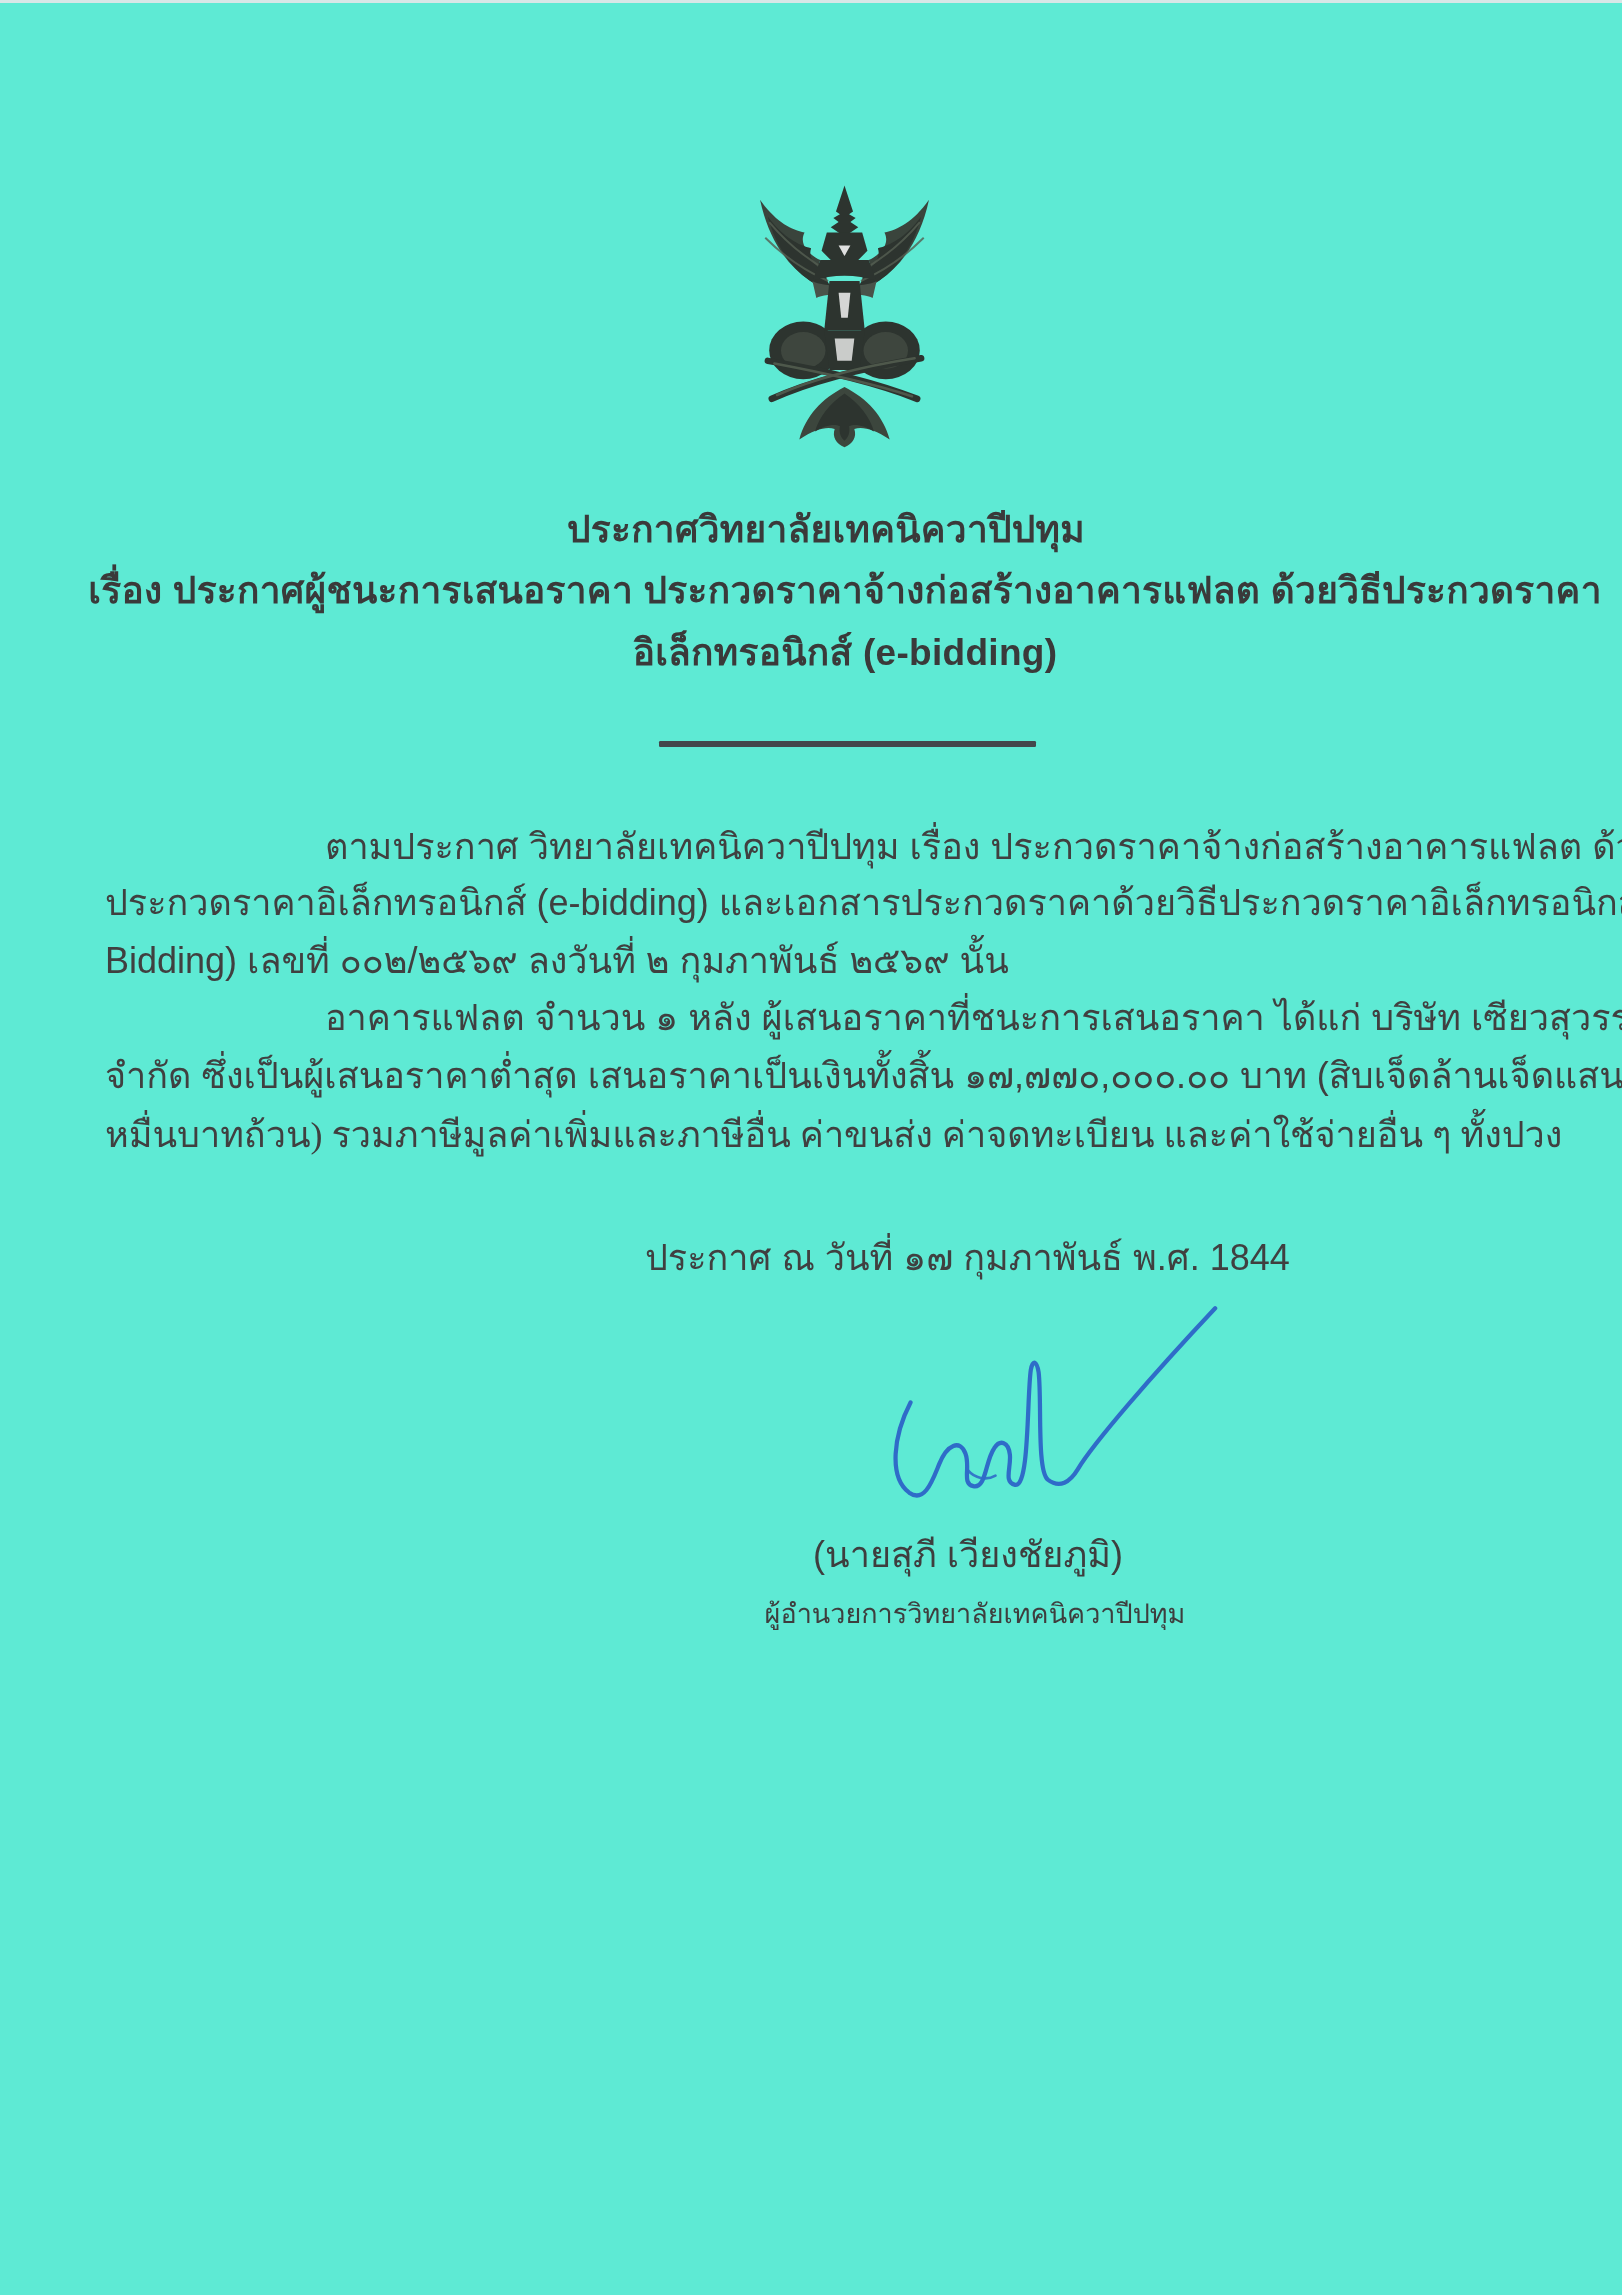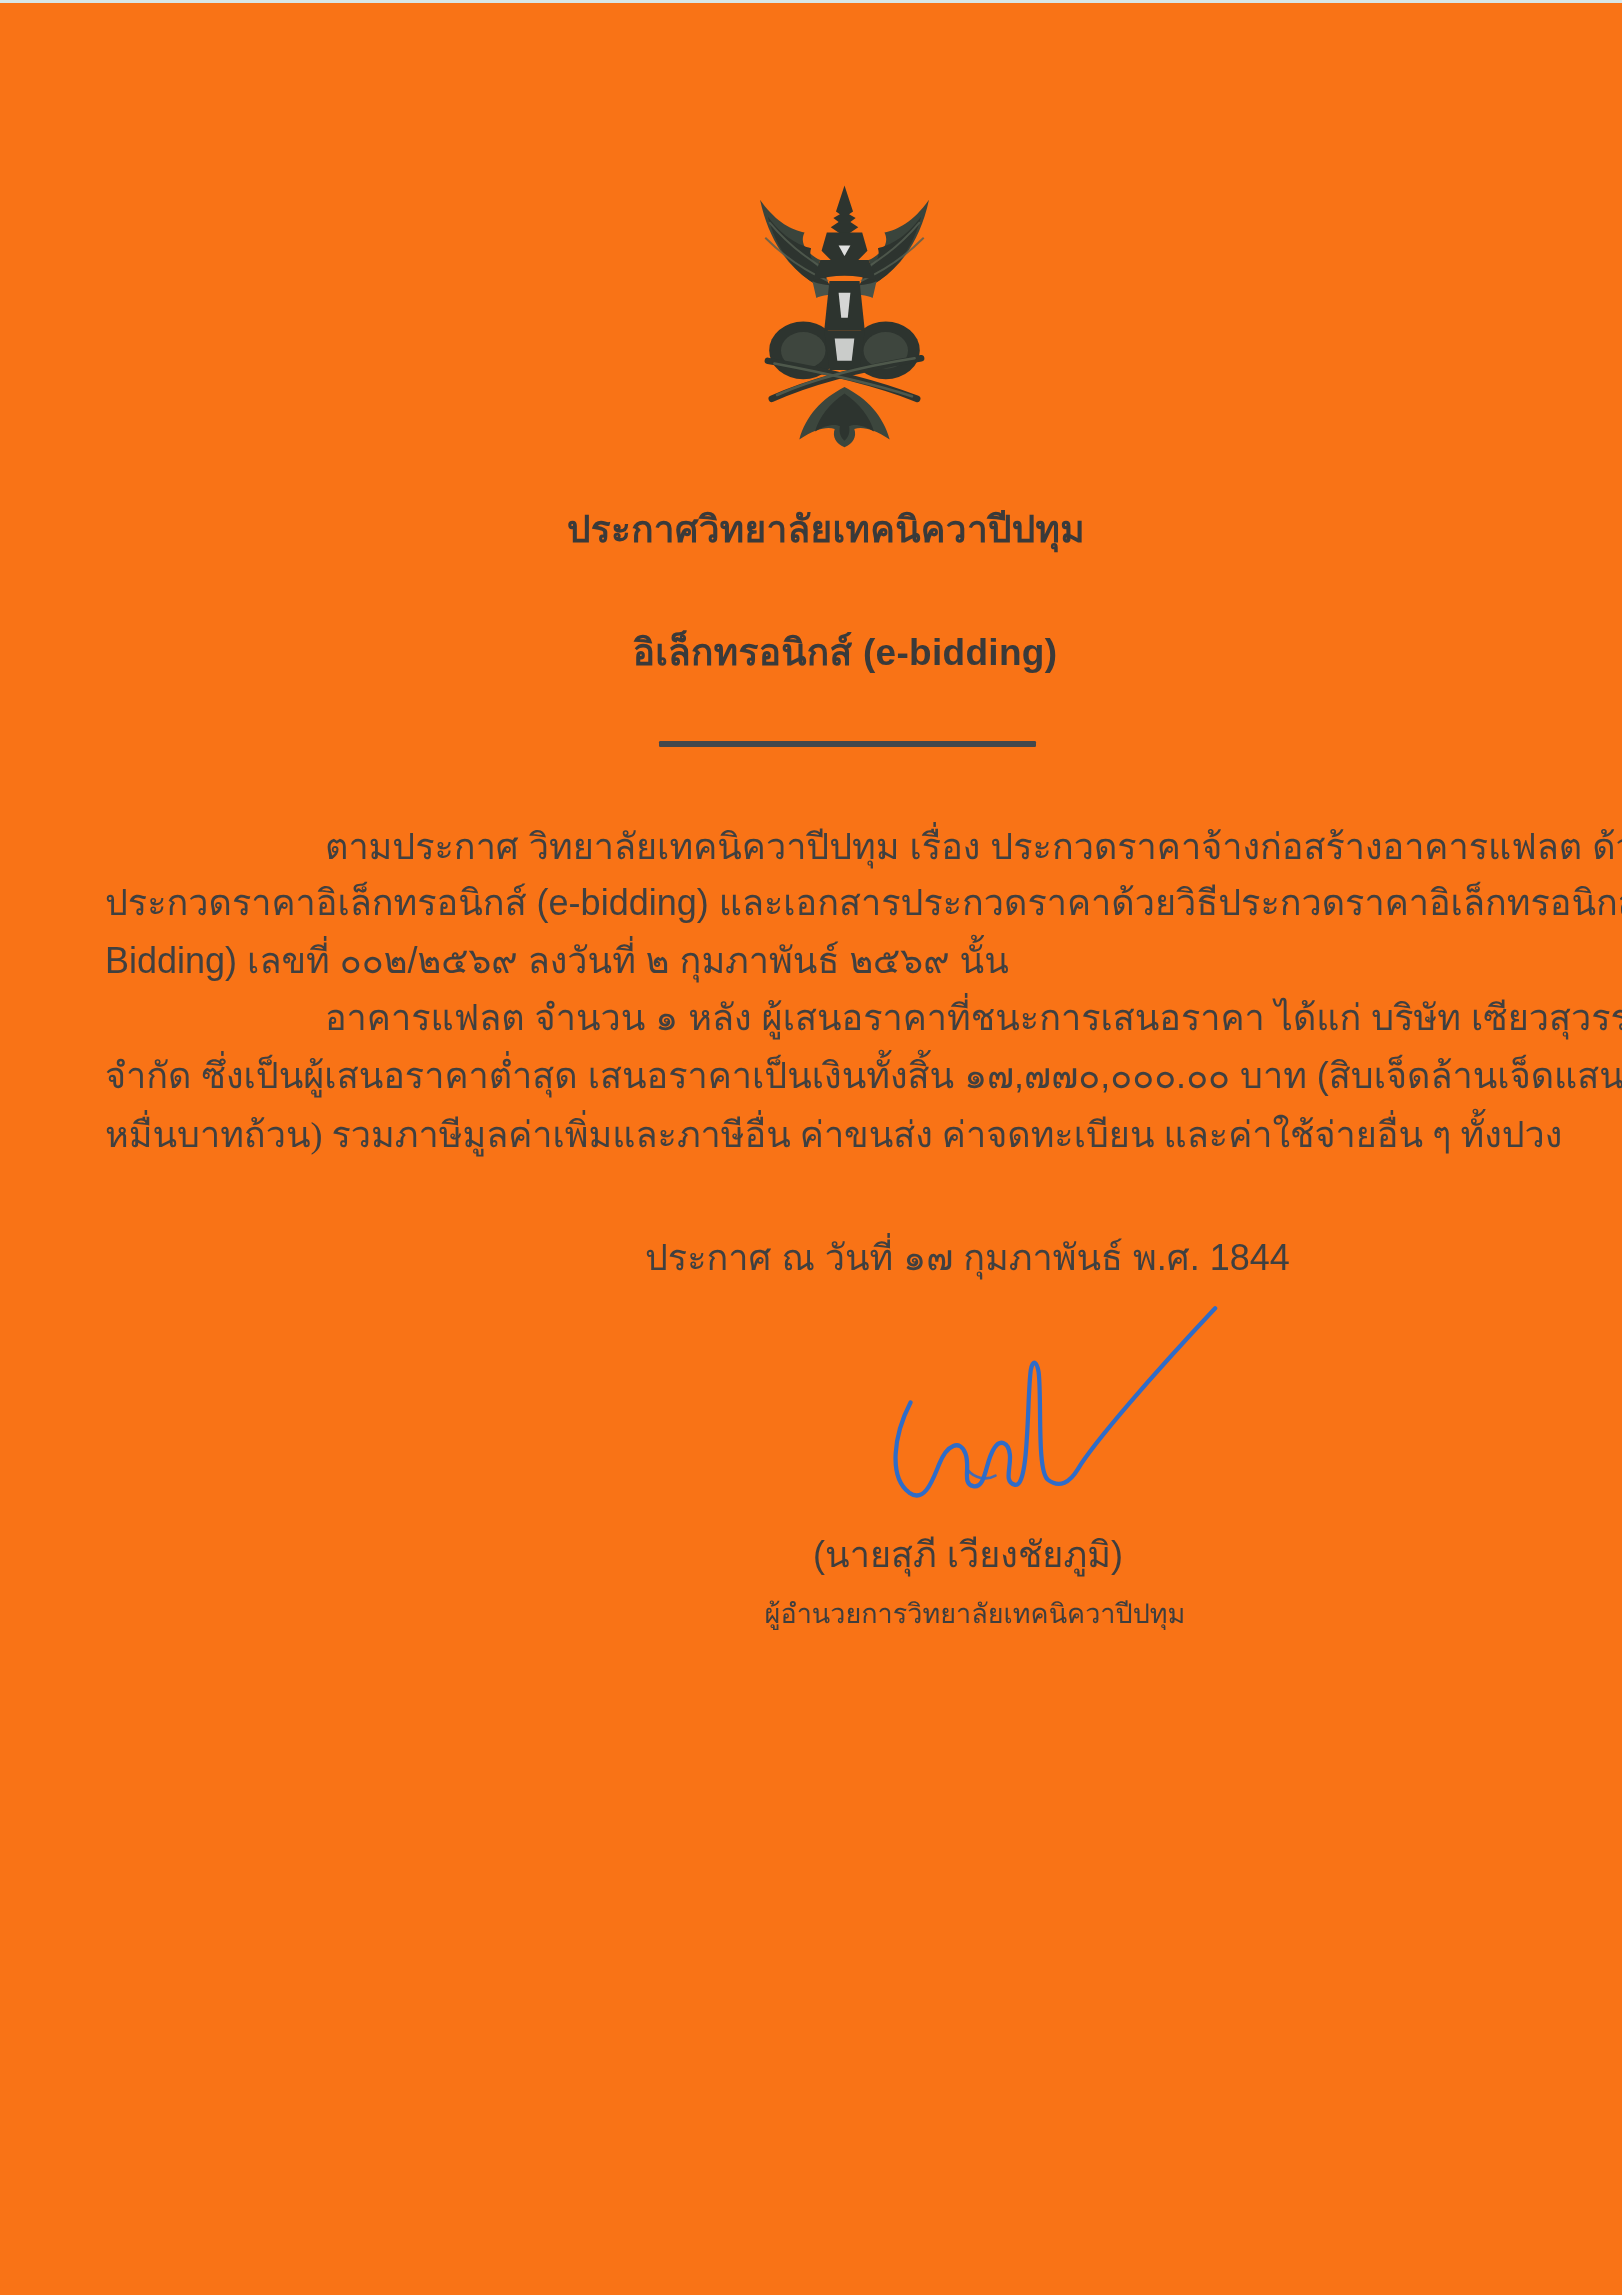--- a/index.html
+++ b/index.html
@@ -1,20 +1,20 @@
 <!DOCTYPE html>
 <html style="font-size:10.5px"><head>
 <meta charset="utf-8">
 <style>
   html, body { margin: 0; padding: 0; background: #e8e8e8; }
   .page {
     position: relative;
     width: 1623px;
     height: 2295px;
-    background: #f97316;
+    background: #5eead4;
     font-family: "Liberation Sans", sans-serif;
     color: #3d3d3d;
     overflow: hidden;
   }
   .scan-edge-top {
     position: absolute;
     left: 0; top: 0;
     width: 100%; height: 3.3px;
     background: #d8e7e7;
   }
@@ -115,20 +115,21 @@
         <path d="M52 324 C 116 296 198 278 262 268"></path>
         <path d="M48 276 C 112 288 196 306 258 326"></path>
       </g>
 
       <path d="M155 312 C 120 330 96 356 86 392 C 110 376 128 372 140 376 C 136 388 142 398 155 404 C 168 398 174 388 170 376 C 182 372 200 376 224 392 C 214 356 190 330 155 312 Z" fill="#3c463d"></path>
       <path d="M155 322 C 132 338 116 358 110 380 C 126 370 140 368 148 372 C 146 382 150 390 155 394 C 160 390 164 382 162 372 C 170 368 184 370 200 380 C 194 358 178 338 155 322 Z" fill="#2d342f"></path>
     </g>
   </svg>
 
   <div class="abs centered title-line title-1">ประกาศวิทยาลัยเทคนิควาปีปทุม</div>
+  <div class="abs centered title-line title-2">เรื่อง ประกาศผู้ชนะการเสนอราคา ประกวดราคาจ้างก่อสร้างอาคารแฟลต ด้วยวิธีประกวดราคา</div>
   <div class="abs centered title-line title-3">อิเล็กทรอนิกส์ (e-bidding)</div>
 
   <div class="divider"></div>
 
   <div class="abs body-line b1">ตามประกาศ วิทยาลัยเทคนิควาปีปทุม เรื่อง ประกวดราคาจ้างก่อสร้างอาคารแฟลต ด้วยวิธี</div>
   <div class="abs body-line b2">ประกวดราคาอิเล็กทรอนิกส์ (e-bidding) และเอกสารประกวดราคาด้วยวิธีประกวดราคาอิเล็กทรอนิกส์ (e-</div>
   <div class="abs body-line b3">Bidding) เลขที่ ๐๐๒/๒๕๖๙ ลงวันที่ ๒ กุมภาพันธ์ ๒๕๖๙ นั้น</div>
 
   <div class="abs body-line b4">อาคารแฟลต จำนวน ๑ หลัง ผู้เสนอราคาที่ชนะการเสนอราคา ได้แก่ บริษัท เซียวสุวรรณ</div>
   <div class="abs body-line b5">จำกัด ซึ่งเป็นผู้เสนอราคาต่ำสุด เสนอราคาเป็นเงินทั้งสิ้น ๑๗,๗๗๐,๐๐๐.๐๐ บาท (สิบเจ็ดล้านเจ็ดแสนเจ็ด</div>

